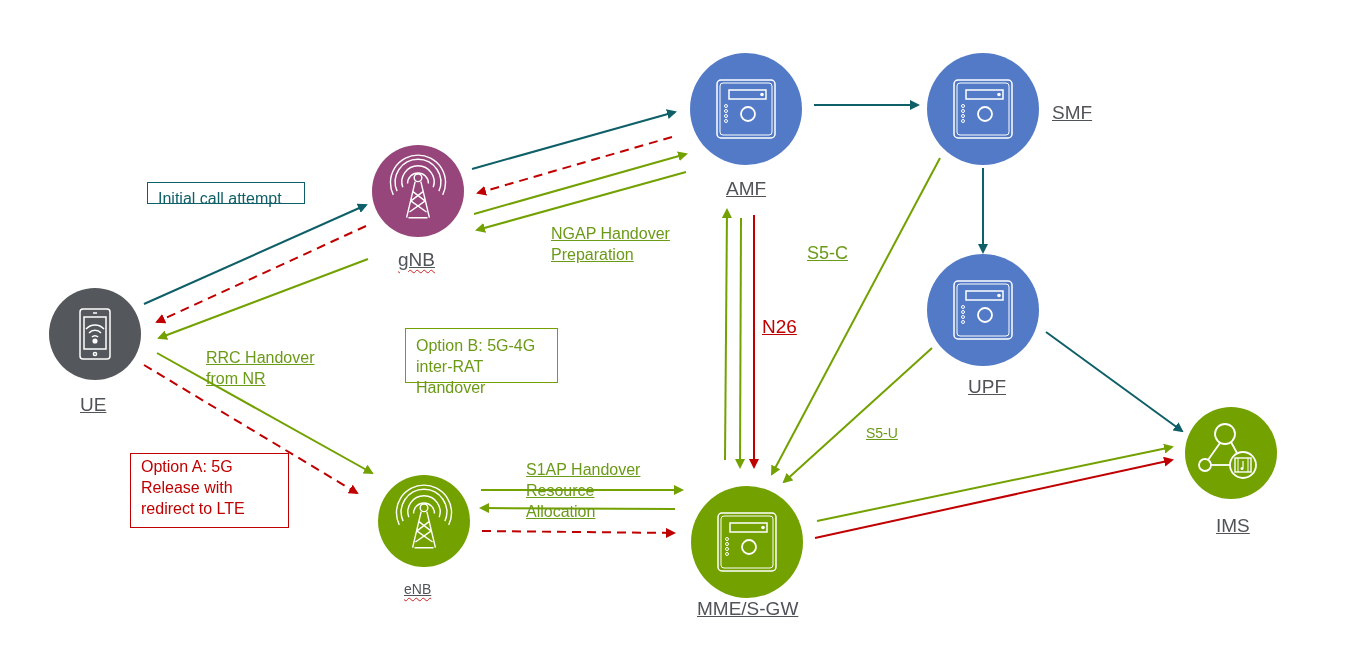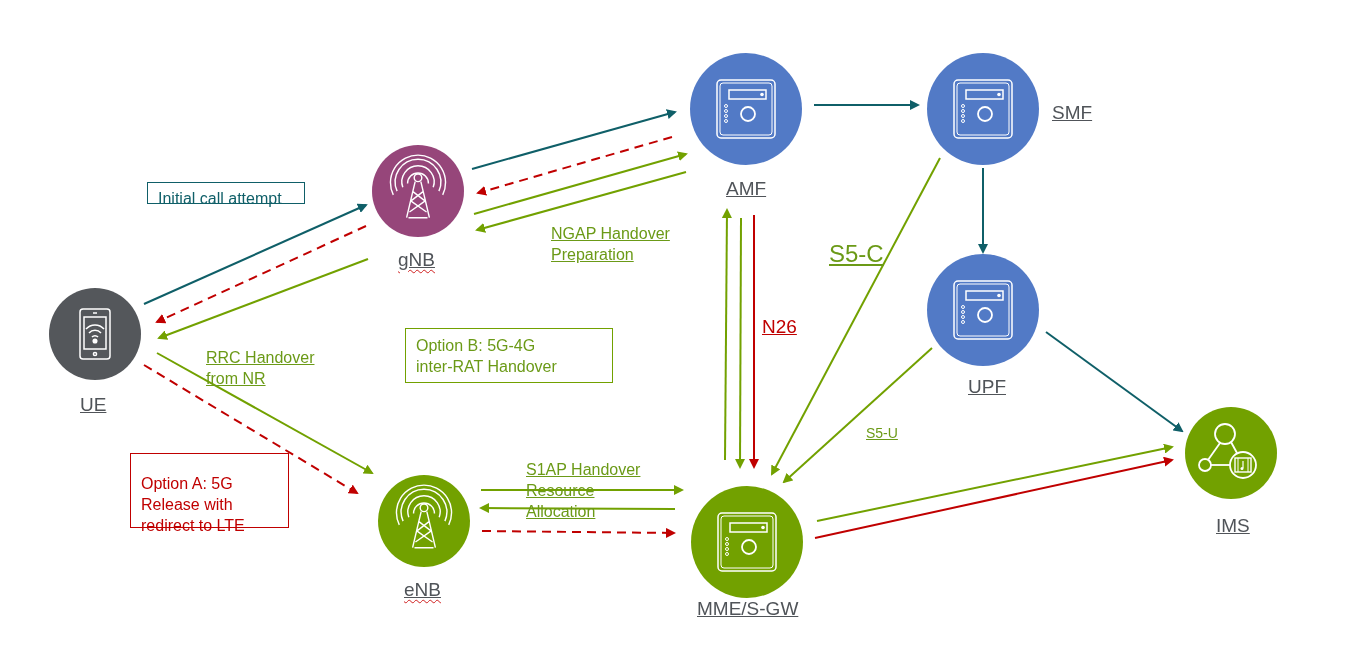--- a/index.html
+++ b/index.html
@@ -137,48 +137,48 @@
       <line x1="7" y1="5" x2="7" y2="19" stroke-width="1"></line>
       <line x1="17" y1="5" x2="17" y2="19" stroke-width="1"></line>
       <path d="M12,8 L12,15" stroke-width="1.2"></path>
       <circle cx="11" cy="15.5" r="1.5" fill="#fff" stroke="none"></circle>
     </g>
   </g>
 </svg>
 
 <div class="lbl node-lbl" style="left:80px;top:394px;">UE</div>
 <div class="lbl node-lbl" style="left:374px;top:249px;margin-left:24px;"><span class="squig">gNB</span></div>
-<div class="lbl node-lbl" style="left:404px;top:579px;font-size:19px;"><span class="squig">eNB</span></div>
+<div class="lbl node-lbl" style="left:404px;top:579px;font-size:14px;"><span class="squig">eNB</span></div>
 <div class="lbl node-lbl" style="left:726px;top:178px;">AMF</div>
 <div class="lbl node-lbl" style="left:1052px;top:102px;">SMF</div>
 <div class="lbl node-lbl" style="left:968px;top:376px;">UPF</div>
 <div class="lbl node-lbl" style="left:697px;top:582px;margin-top:16px;">MME/S-GW</div>
 <div class="lbl node-lbl" style="left:1216px;top:515px;">IMS</div>
 
 <div class="box teal" style="left:147px;top:182px;width:158px;height:22px;border-color:#0f5f68;padding-top:5px;">
   <span>Initial call attempt</span>
 </div>
-<div class="box green" style="left:405px;top:328px;width:208px;height:55px;border-color:#72a100;padding-top:6px;">
+<div class="box green" style="left:405px;top:328px;width:153px;height:55px;border-color:#72a100;padding-top:6px;">
   <div>Option B: 5G-4G</div>
   <div>inter-RAT Handover</div>
 </div>
-<div class="box red" style="left:130px;top:453px;width:159px;height:75px;border-color:#c00000;padding-top:19px;">
+<div class="box red" style="left:130px;top:453px;width:159px;height:75px;border-color:#c00000;padding-top:2px;">
   <div>Option A: 5G</div>
   <div>Release with</div>
   <div>redirect to LTE</div>
 </div>
 
 <div class="lbl green" style="left:206px;top:330px;margin-top:17px;">
   <div>RRC Handover</div>
   <div>from NR</div>
 </div>
 <div class="lbl green" style="left:523px;top:223px;margin-left:28px;">
   <div>NGAP Handover</div>
   <div>Preparation</div>
 </div>
 <div class="lbl green" style="left:526px;top:416px;margin-top:43px;">
   <div>S1AP Handover</div>
   <div>Resource</div>
   <div>Allocation</div>
 </div>
 <div class="lbl red" style="left:762px;top:316px;font-size:19px;">N26</div>
-<div class="lbl green" style="left:829px;top:243px;font-size:24px;">S5-C</div>
+<div class="lbl green" style="left:807px;top:243px;font-size:18px;">S5-C</div>
 <div class="lbl green" style="left:866px;top:423px;font-size:14px;">S5-U</div>
 
 </body></html>

